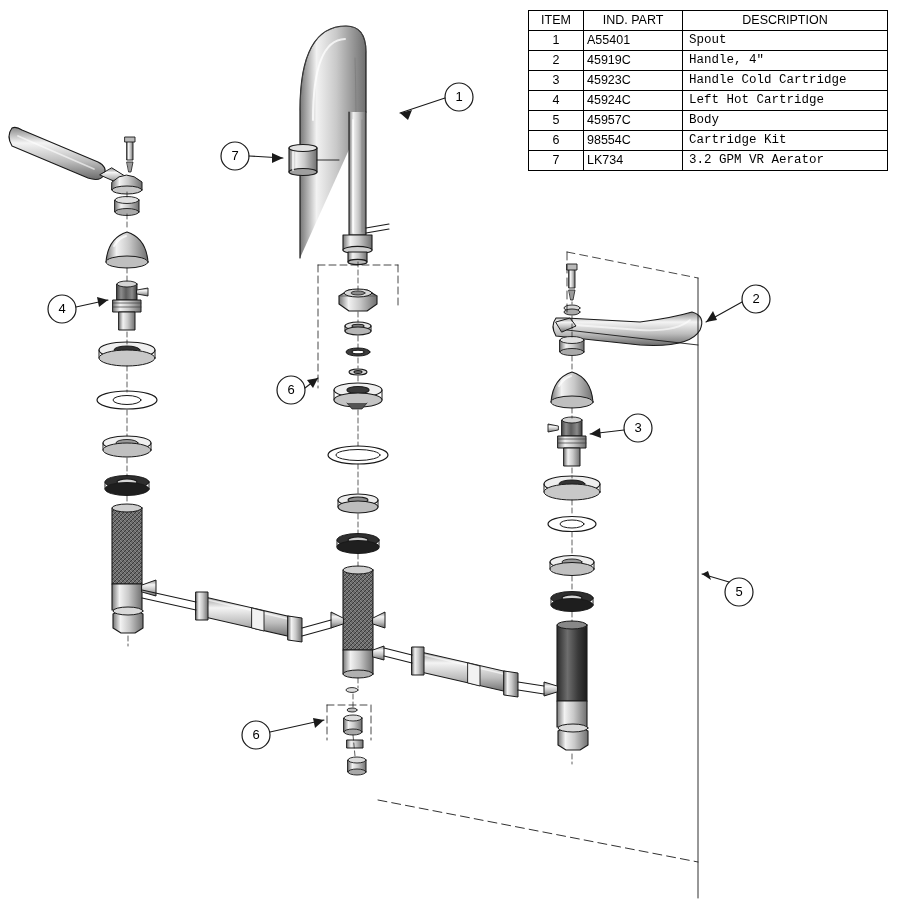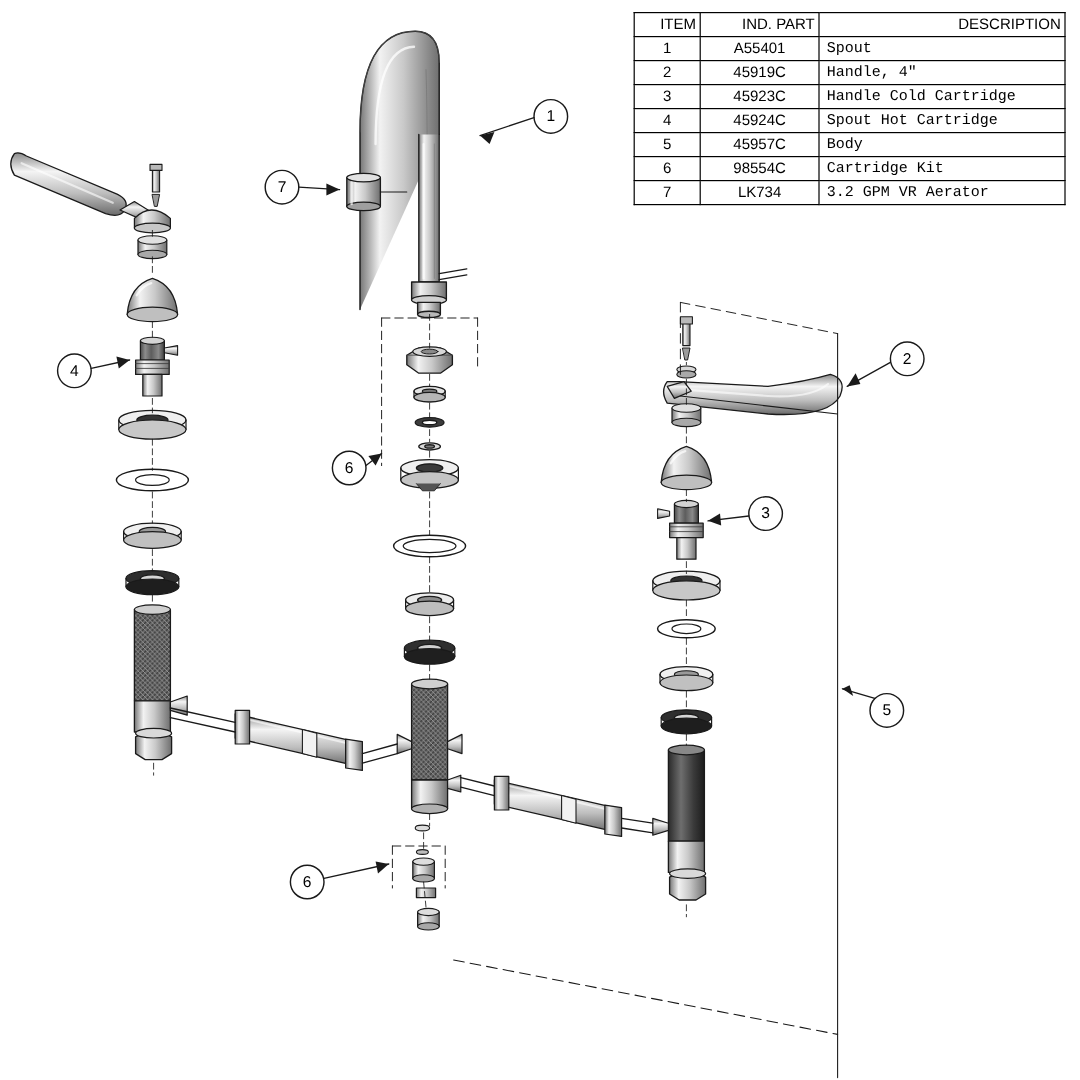--- a/index.html
+++ b/index.html
@@ -34,28 +34,28 @@
     background: #fff;
   }
   #parts-table th, #parts-table td {
     border: 1px solid #000;
     padding: 1px 3px;
     line-height: 15px;
     height: 17px;
   }
   #parts-table th {
     font-weight: normal;
-    text-align: right;
+    text-align: center;
   }
   #parts-table td.col-item {
     text-align: center;
     width: 48px;
   }
   #parts-table td.col-part {
-    text-align: center;
+    text-align: left;
     width: 92px;
   }
   #parts-table td.col-desc {
     text-align: left;
     padding-left: 6px;
     font-family: Liberation Mono, monospace;
   }
   .lbl {
     position: absolute;
     font-size: 13px;
@@ -417,21 +417,21 @@
         <td class="col-desc">Handle, 4"</td>
       </tr>
       <tr>
         <td class="col-item">3</td>
         <td class="col-part">45923C</td>
         <td class="col-desc">Handle Cold Cartridge</td>
       </tr>
       <tr>
         <td class="col-item">4</td>
         <td class="col-part">45924C</td>
-        <td class="col-desc">Spout Hot Cartridge</td>
+        <td class="col-desc">Left Hot Cartridge</td>
       </tr>
       <tr>
         <td class="col-item">5</td>
         <td class="col-part">45957C</td>
         <td class="col-desc">Body</td>
       </tr>
       <tr>
         <td class="col-item">6</td>
         <td class="col-part">98554C</td>
         <td class="col-desc">Cartridge Kit</td>

